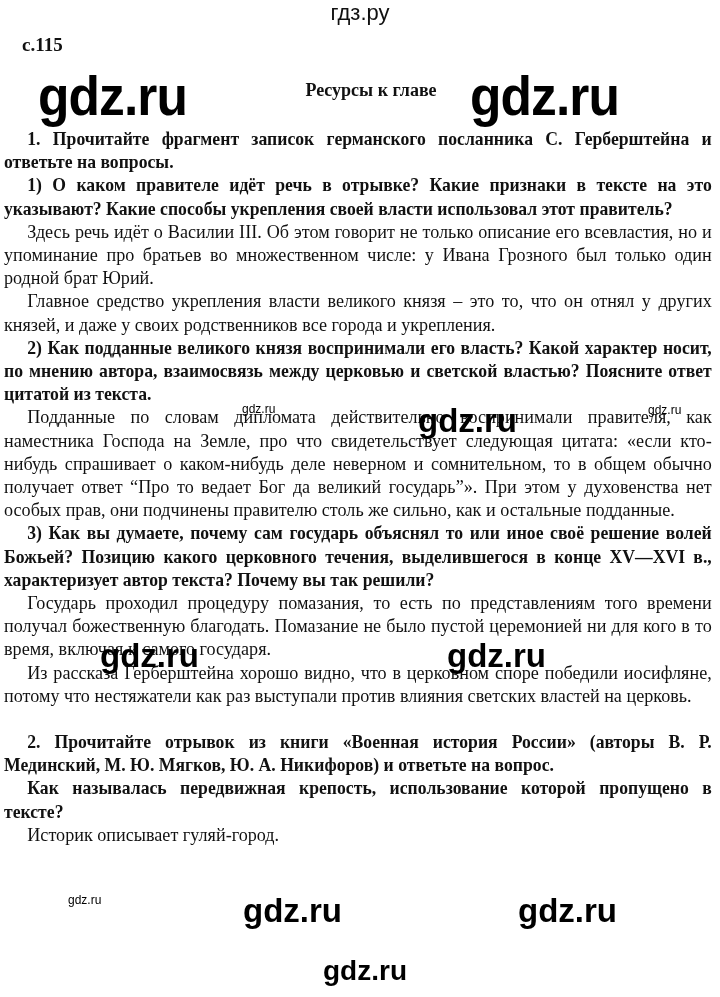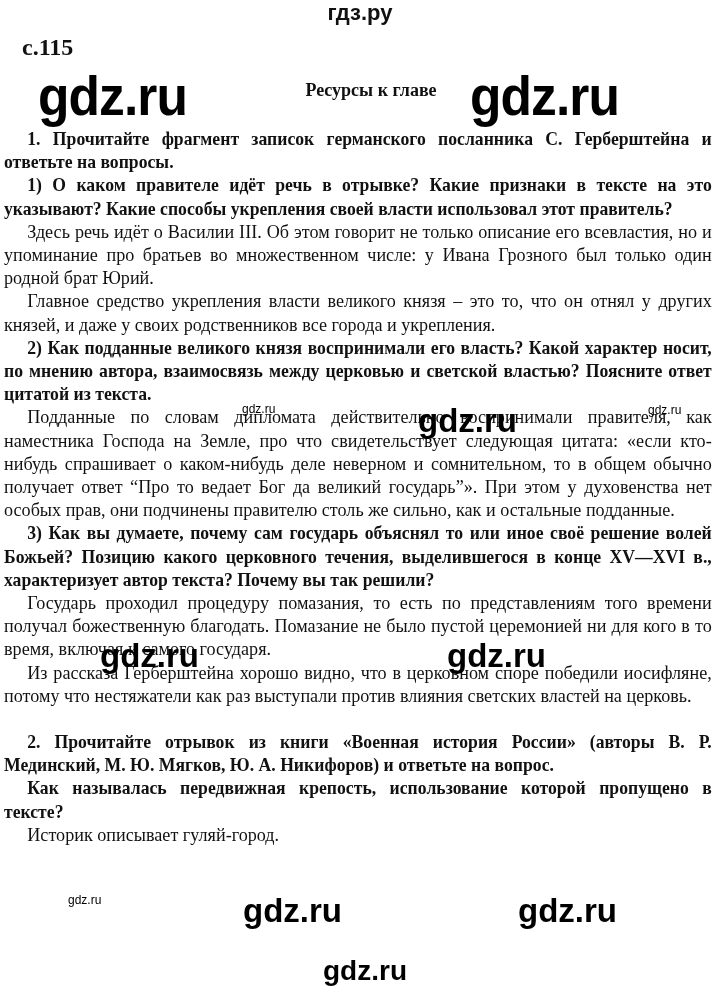--- a/index.html
+++ b/index.html
@@ -1,21 +1,21 @@
 <!DOCTYPE html>
 <html><head>
 <meta charset="utf-8">
 <style>
   html, body { margin:0; padding:0; background:#ffffff; }
   body { width:720px; height:997px; position:relative; overflow:hidden;
          font-family:"Liberation Serif", serif; color:#111; }
   .wm-top { position:absolute; top:0; left:0; width:720px; text-align:center;
-            font-family:"Liberation Sans", sans-serif; font-weight:bold; font-size:22px;
+            font-family:"Liberation Sans", sans-serif; font-weight:normal; font-size:22px;
             line-height:26px; color:#111; }
-  .page-num { position:absolute; left:22px; top:34px; font-weight:bold; font-size:24px; }
+  .page-num { position:absolute; left:22px; top:34px; font-weight:bold; font-size:19px; }
   .wm-big { position:absolute; font-family:"Liberation Sans", sans-serif; font-weight:bold;
             font-size:56px; letter-spacing:-1px; color:#000; line-height:60px; transform:scaleX(0.92);
             transform-origin:left top; }
   .wm-mid { position:absolute; font-family:"Liberation Sans", sans-serif; font-weight:bold;
             font-size:33px; color:#000; line-height:36px; }
   .wm-small { position:absolute; font-family:"Liberation Sans", sans-serif; font-size:12px;
               color:#000; line-height:14px; }
   .title { position:absolute; top:80px; left:11px; width:720px; text-align:center;
            font-weight:bold; font-size:18px; }
   .content { position:absolute; left:4px; top:127px; width:708px; }

